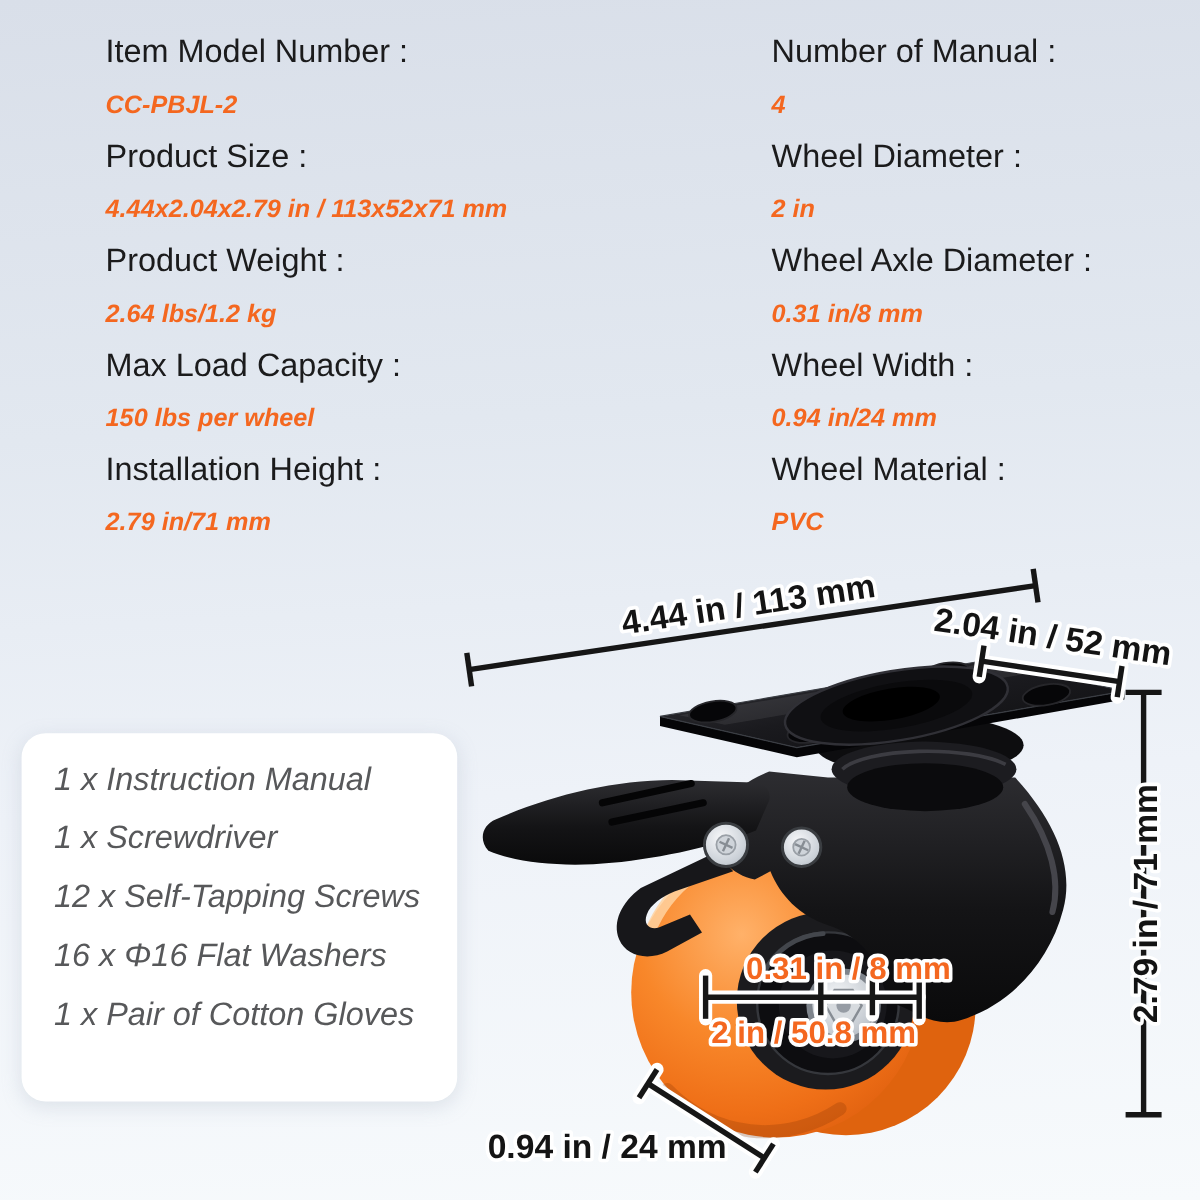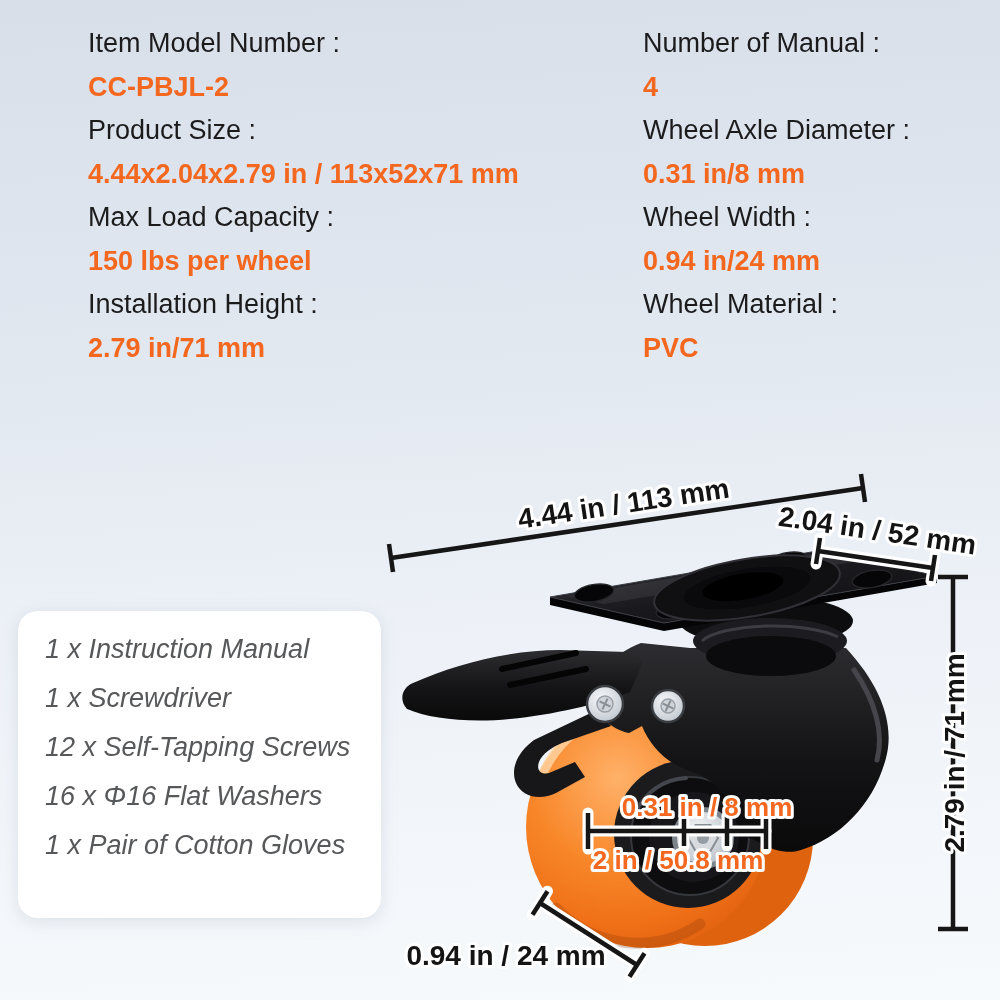--- a/index.html
+++ b/index.html
@@ -9,21 +9,21 @@
     font-family:"Liberation Sans",sans-serif;
   }
   
   .spec-col{position:absolute;top:22px;}
   .spec-col.left{left:88px;}
   .spec-col.right{left:643px;}
   .spec-label{
     font-size:27px;line-height:43.5px;color:#1b1b1c;white-space:nowrap;
   }
   .spec-value{
-    font-size:27px;line-height:43.5px;color:#f4671f;font-weight:bold;white-space:nowrap;
+    font-size:21px;line-height:43.5px;color:#f4671f;font-weight:bold;font-style:italic;white-space:nowrap;
   }
   
   .accessories-card{
     position:absolute;left:18px;top:611px;width:363px;height:307px;
     background:#ffffff;border-radius:20px;box-sizing:border-box;
     padding:14px 16px 0 27px;
     box-shadow:0 4px 16px rgba(150,165,185,0.25);
   }
   .acc-title{
     margin:0 0 5px 0;font-size:31px;line-height:44px;
@@ -54,33 +54,41 @@
   <section class="spec-col left">
     <div>
       <div class="spec-label">Item Model Number :</div>
       <div class="spec-value">CC-PBJL-2</div>
     </div>
     <div>
       <div class="spec-label">Product Size :</div>
       <div class="spec-value">4.44x2.04x2.79 in / 113x52x71 mm</div>
     </div>
     <div>
+      <div class="spec-label">Product Weight :</div>
+      <div class="spec-value">2.64 lbs/1.2 kg</div>
+    </div>
+    <div>
       <div class="spec-label">Max Load Capacity :</div>
       <div class="spec-value">150 lbs per wheel</div>
     </div>
     <div>
       <div class="spec-label">Installation Height :</div>
       <div class="spec-value">2.79 in/71 mm</div>
     </div>
   </section>
 
   <section class="spec-col right">
     <div>
       <div class="spec-label">Number of Manual :</div>
       <div class="spec-value">4</div>
+    </div>
+    <div>
+      <div class="spec-label">Wheel Diameter :</div>
+      <div class="spec-value">2 in</div>
     </div>
     <div>
       <div class="spec-label">Wheel Axle Diameter :</div>
       <div class="spec-value">0.31 in/8 mm</div>
     </div>
     <div>
       <div class="spec-label">Wheel Width :</div>
       <div class="spec-value">0.94 in/24 mm</div>
     </div>
     <div>

